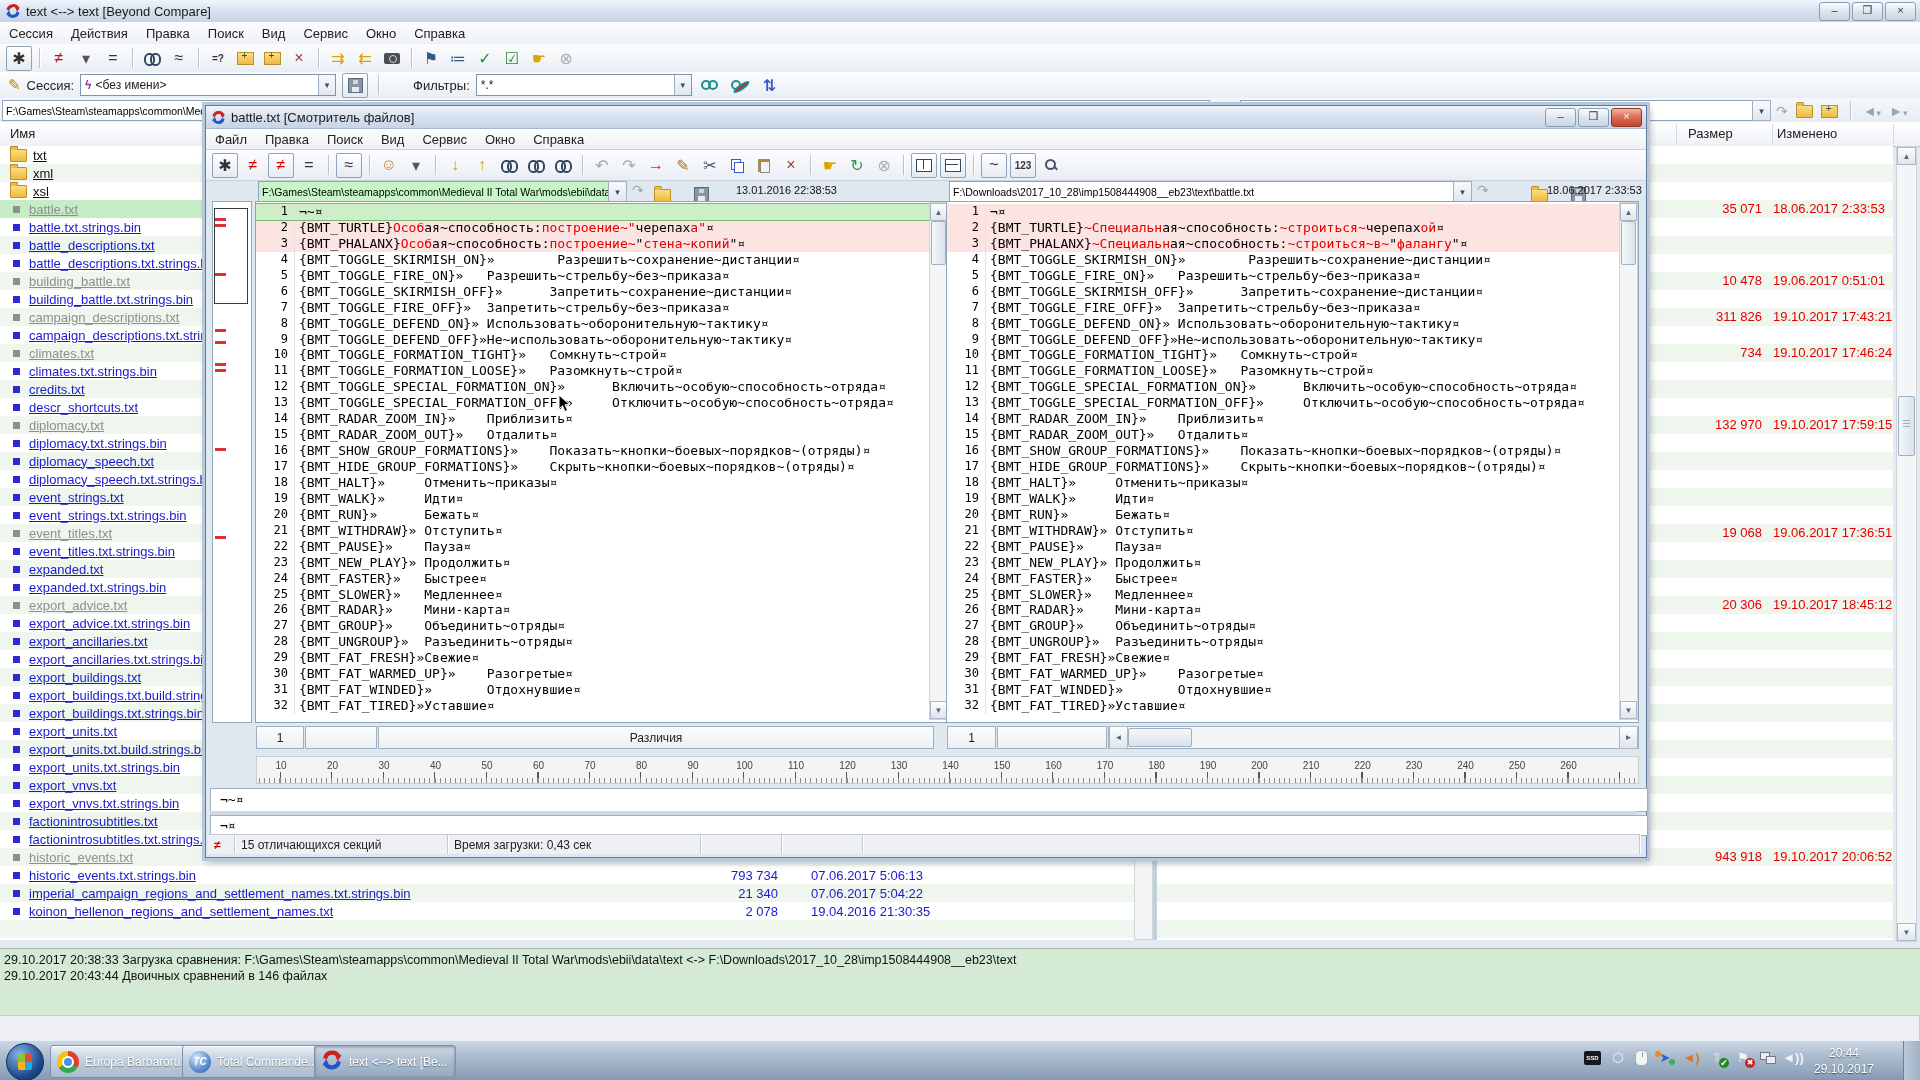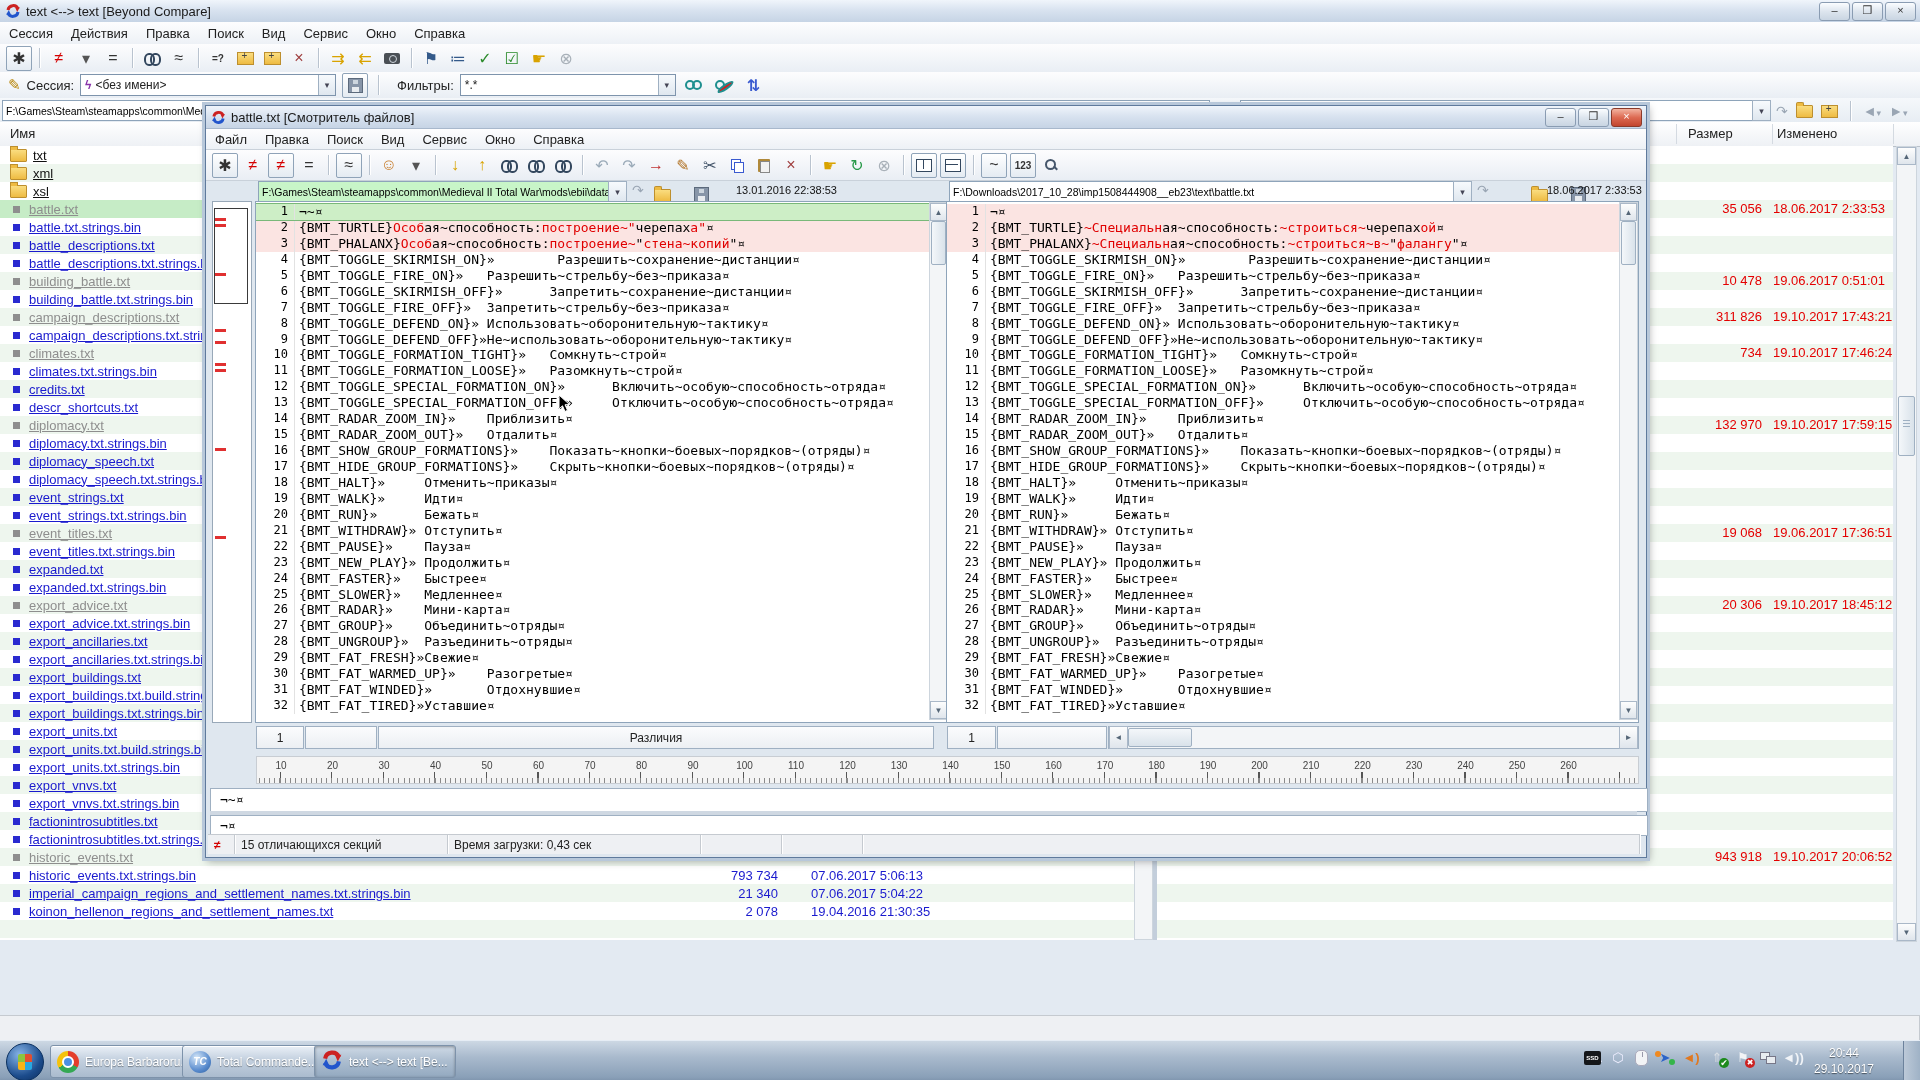--- a/index.html
+++ b/index.html
@@ -258,21 +258,21 @@
       <span>Сессия:</span>
       <span class="combo" style="width:250px;">
         <span style="color:#8833aa;font-weight:bold;margin-right:4px;">ϟ</span>
         <span>&lt;без имени&gt;</span>
         <span class="carr">▾</span>
       </span>
       <span class="tbtn boxed">
           <span class="mi mi-disk"></span>
         </span>
       <span class="tsep"></span>
-      <span style="margin-left:8px;">Фильтры:</span>
+      <span style="margin-left:24px;">Фильтры:</span>
       <span class="combo" style="width:210px;">
         <span>*.*</span>
         <span class="carr">▾</span>
       </span>
       <span class="tbtn">
           <span class="mi mi-glasses"></span>
         </span>
       <span class="tbtn">
           <span class="mi mi-glasses mi-slash"></span>
         </span>
@@ -567,21 +567,21 @@
           <span class="fsize">2 078</span>
           <span class="fdate">19.04.2016 21:30:35</span>
         </div>
       </div>
 
     <div class="abs" style="left:1152px;top:122px;width:4px;height:818px;background:#c3cedb;border-left:1px solid #9fb0c2;"></div>
 
     <div class="abs listpane" id="mw-right-list" style="left:1157px;top:146px;width:736px;height:794px;">
 
     <div class="rvrow" style="top: 54px;">
-          <span class="rvsize">35 056</span>
+          <span class="rvsize">35 071</span>
           <span class="rvdate">18.06.2017 2:33:53</span>
         </div>
         <div class="rvrow" style="top: 126px;">
           <span class="rvsize">10 478</span>
           <span class="rvdate">19.06.2017 0:51:01</span>
         </div>
         <div class="rvrow" style="top: 162px;">
           <span class="rvsize">311 826</span>
           <span class="rvdate">19.10.2017 17:43:21</span>
         </div>
@@ -610,20 +610,24 @@
     <div class="abs vscroll" style="left:1896px;top:146px;width:19px;height:794px;">
       <span class="varr" style="top:0;">▲</span>
       <span class="vthumb" style="top:249px;height:58px;">
           <span class="grip"></span>
         </span>
       <span class="varr" style="bottom:0;">▼</span>
     </div>
 
     <div class="abs vscroll" style="left:1134px;top:858px;width:17px;height:80px;"></div>
 
+    <div class="abs" id="mw-log" style="left:0;top:948px;width:1912px;height:66px;">
+      <div>29.10.2017 20:38:33  Загрузка сравнения: F:\Games\Steam\steamapps\common\Medieval II Total War\mods\ebii\data\text &lt;-&gt; F:\Downloads\2017_10_28\imp1508444908__eb23\text</div>
+      <div>29.10.2017 20:43:44  Двоичных сравнений в 146 файлах</div>
+    </div>
 
     <div class="abs statusbar" style="left:0;top:1015px;width:1920px;height:25px;">
       <span class="spanel" style="flex:1;"></span>
     </div>
   </div>
 
   <div class="abs" id="viewer" style="left:205px;top:105px;width:1440px;height:751px;">
 
     <div class="titlebar" id="v-title">
       <svg width="15" height="15" viewBox="0 0 16 16" style="margin:0 5px;">

